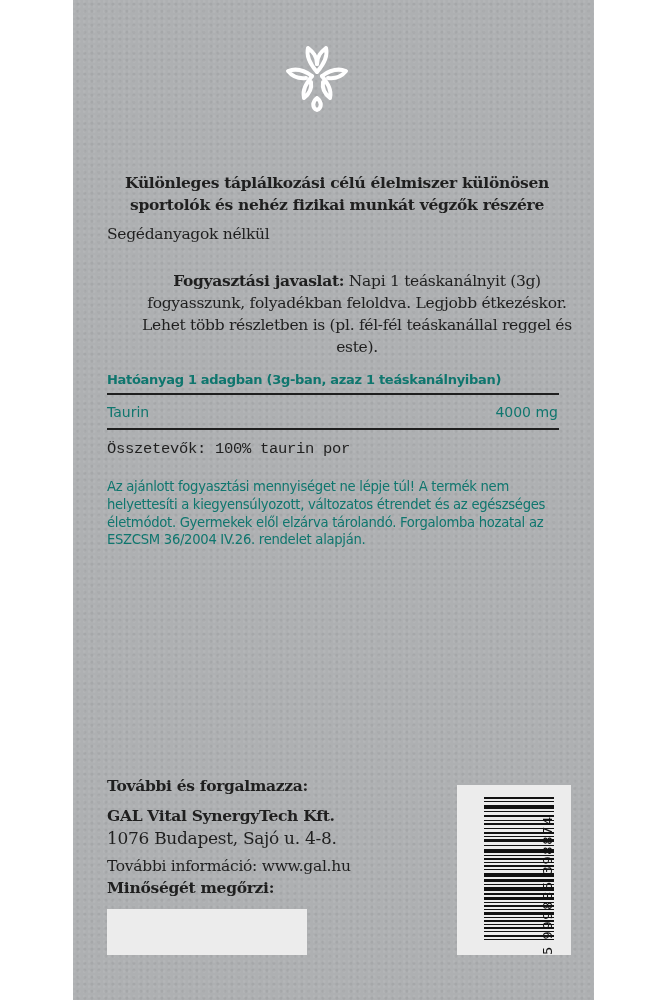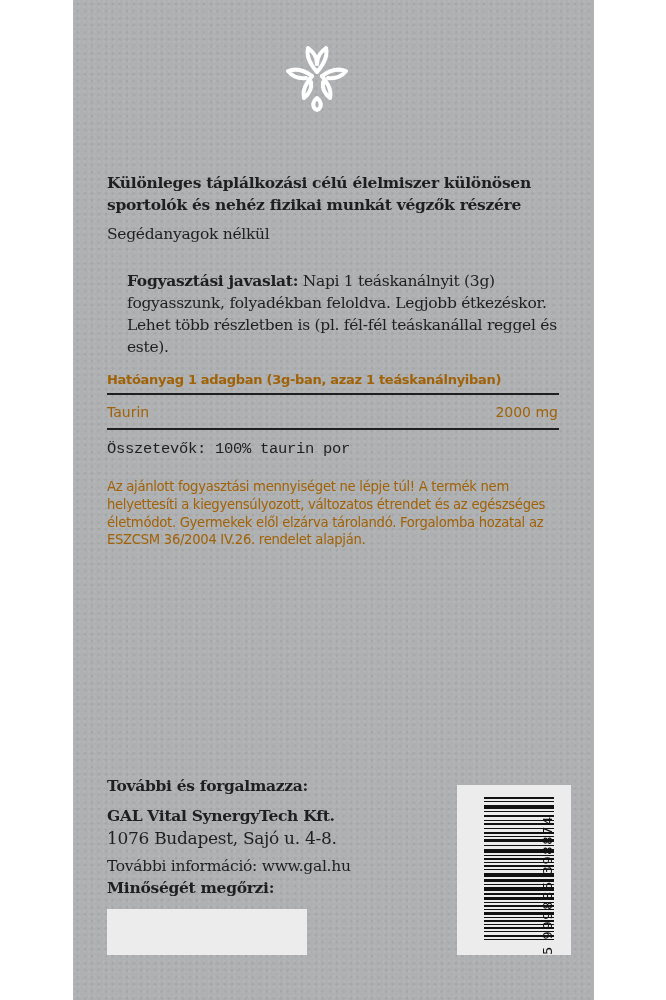--- a/index.html
+++ b/index.html
@@ -11,22 +11,22 @@
     position: absolute; left: 73px; top: 0; width: 521px; height: 1000px;
     background-color: #aeb0b2;
     background-image:
       radial-gradient(circle at 20% 30%, rgba(255,255,255,0.06) 0 1px, transparent 2px),
       radial-gradient(circle at 70% 60%, rgba(0,0,0,0.05) 0 1px, transparent 2px);
     background-size: 5px 5px, 7px 7px;
   }
   .logo {
     position: absolute; left: 282px; top: 42px; width: 70px; height: 70px;
   }
-  .serif { font-family: "DejaVu Serif", "Liberation Serif", serif; color: #1f1f1f; }
-  .sans { font-family: "DejaVu Sans", "Liberation Sans", sans-serif; color: #a16207; }
+  .serif { font-family: "DejaVu Serif", "Liberation Serif", serif; color: #1f1f1f; text-align: center; }
+  .sans { font-family: "DejaVu Sans", "Liberation Sans", sans-serif; color: #0f766e; }
   .txt { position: absolute; left: 107px; margin: 0; }
   .headline {
     top: 172px; width: 460px; font-size: 15.5px; line-height: 22px; font-weight: bold;
     letter-spacing: -0.3px;
   }
   .noadd { top: 225px; font-size: 15.5px; font-weight: normal; letter-spacing: -0.3px; }
   .usage {
     top: 270px; width: 460px; font-size: 15.5px; line-height: 22px; letter-spacing: -0.3px; margin-left: 20px;
   }
   .usage b { font-weight: bold; }
@@ -79,21 +79,21 @@
 </svg>
 
 <p class="txt serif headline">Különleges táplálkozási célú élelmiszer különösen sportolók és nehéz fizikai munkát végzők részére</p>
 <p class="txt serif noadd">Segédanyagok nélkül</p>
 
 <p class="txt serif usage"><b>Fogyasztási javaslat:</b><span> Napi 1 teáskanálnyit (3g) fogyasszunk, folyadékban feloldva. Legjobb étkezéskor. Lehet több részletben is (pl. fél-fél teáskanállal reggel és este).</span></p>
 
 <p class="txt sans active-title">Hatóanyag 1 adagban (3g-ban, azaz 1 teáskanálnyiban)</p>
 <div class="rule rule1"></div>
 <p class="txt sans row-name">Taurin</p>
-<p class="sans row-val">2000 mg</p>
+<p class="sans row-val">4000 mg</p>
 <div class="rule rule2"></div>
 
 <p class="txt serif ingredients">Összetevők: 100% taurin por</p>
 <p class="txt sans warning">Az ajánlott fogyasztási mennyiséget ne lépje túl! A termék nem helyettesíti a kiegyensúlyozott, változatos étrendet és az egészséges életmódot. Gyermekek elől elzárva tárolandó. Forgalomba hozatal az ESZCSM 36/2004 IV.26. rendelet alapján.</p>
 
 <p class="txt serif maker-title">További és forgalmazza:</p>
 <p class="txt serif company">GAL Vital SynergyTech Kft.</p>
 <p class="txt serif address">1076 Budapest, Sajó u. 4-8.</p>
 <p class="txt serif moreinfo">További információ: www.gal.hu</p>
 <p class="txt serif bestbefore">Minőségét megőrzi:</p>

